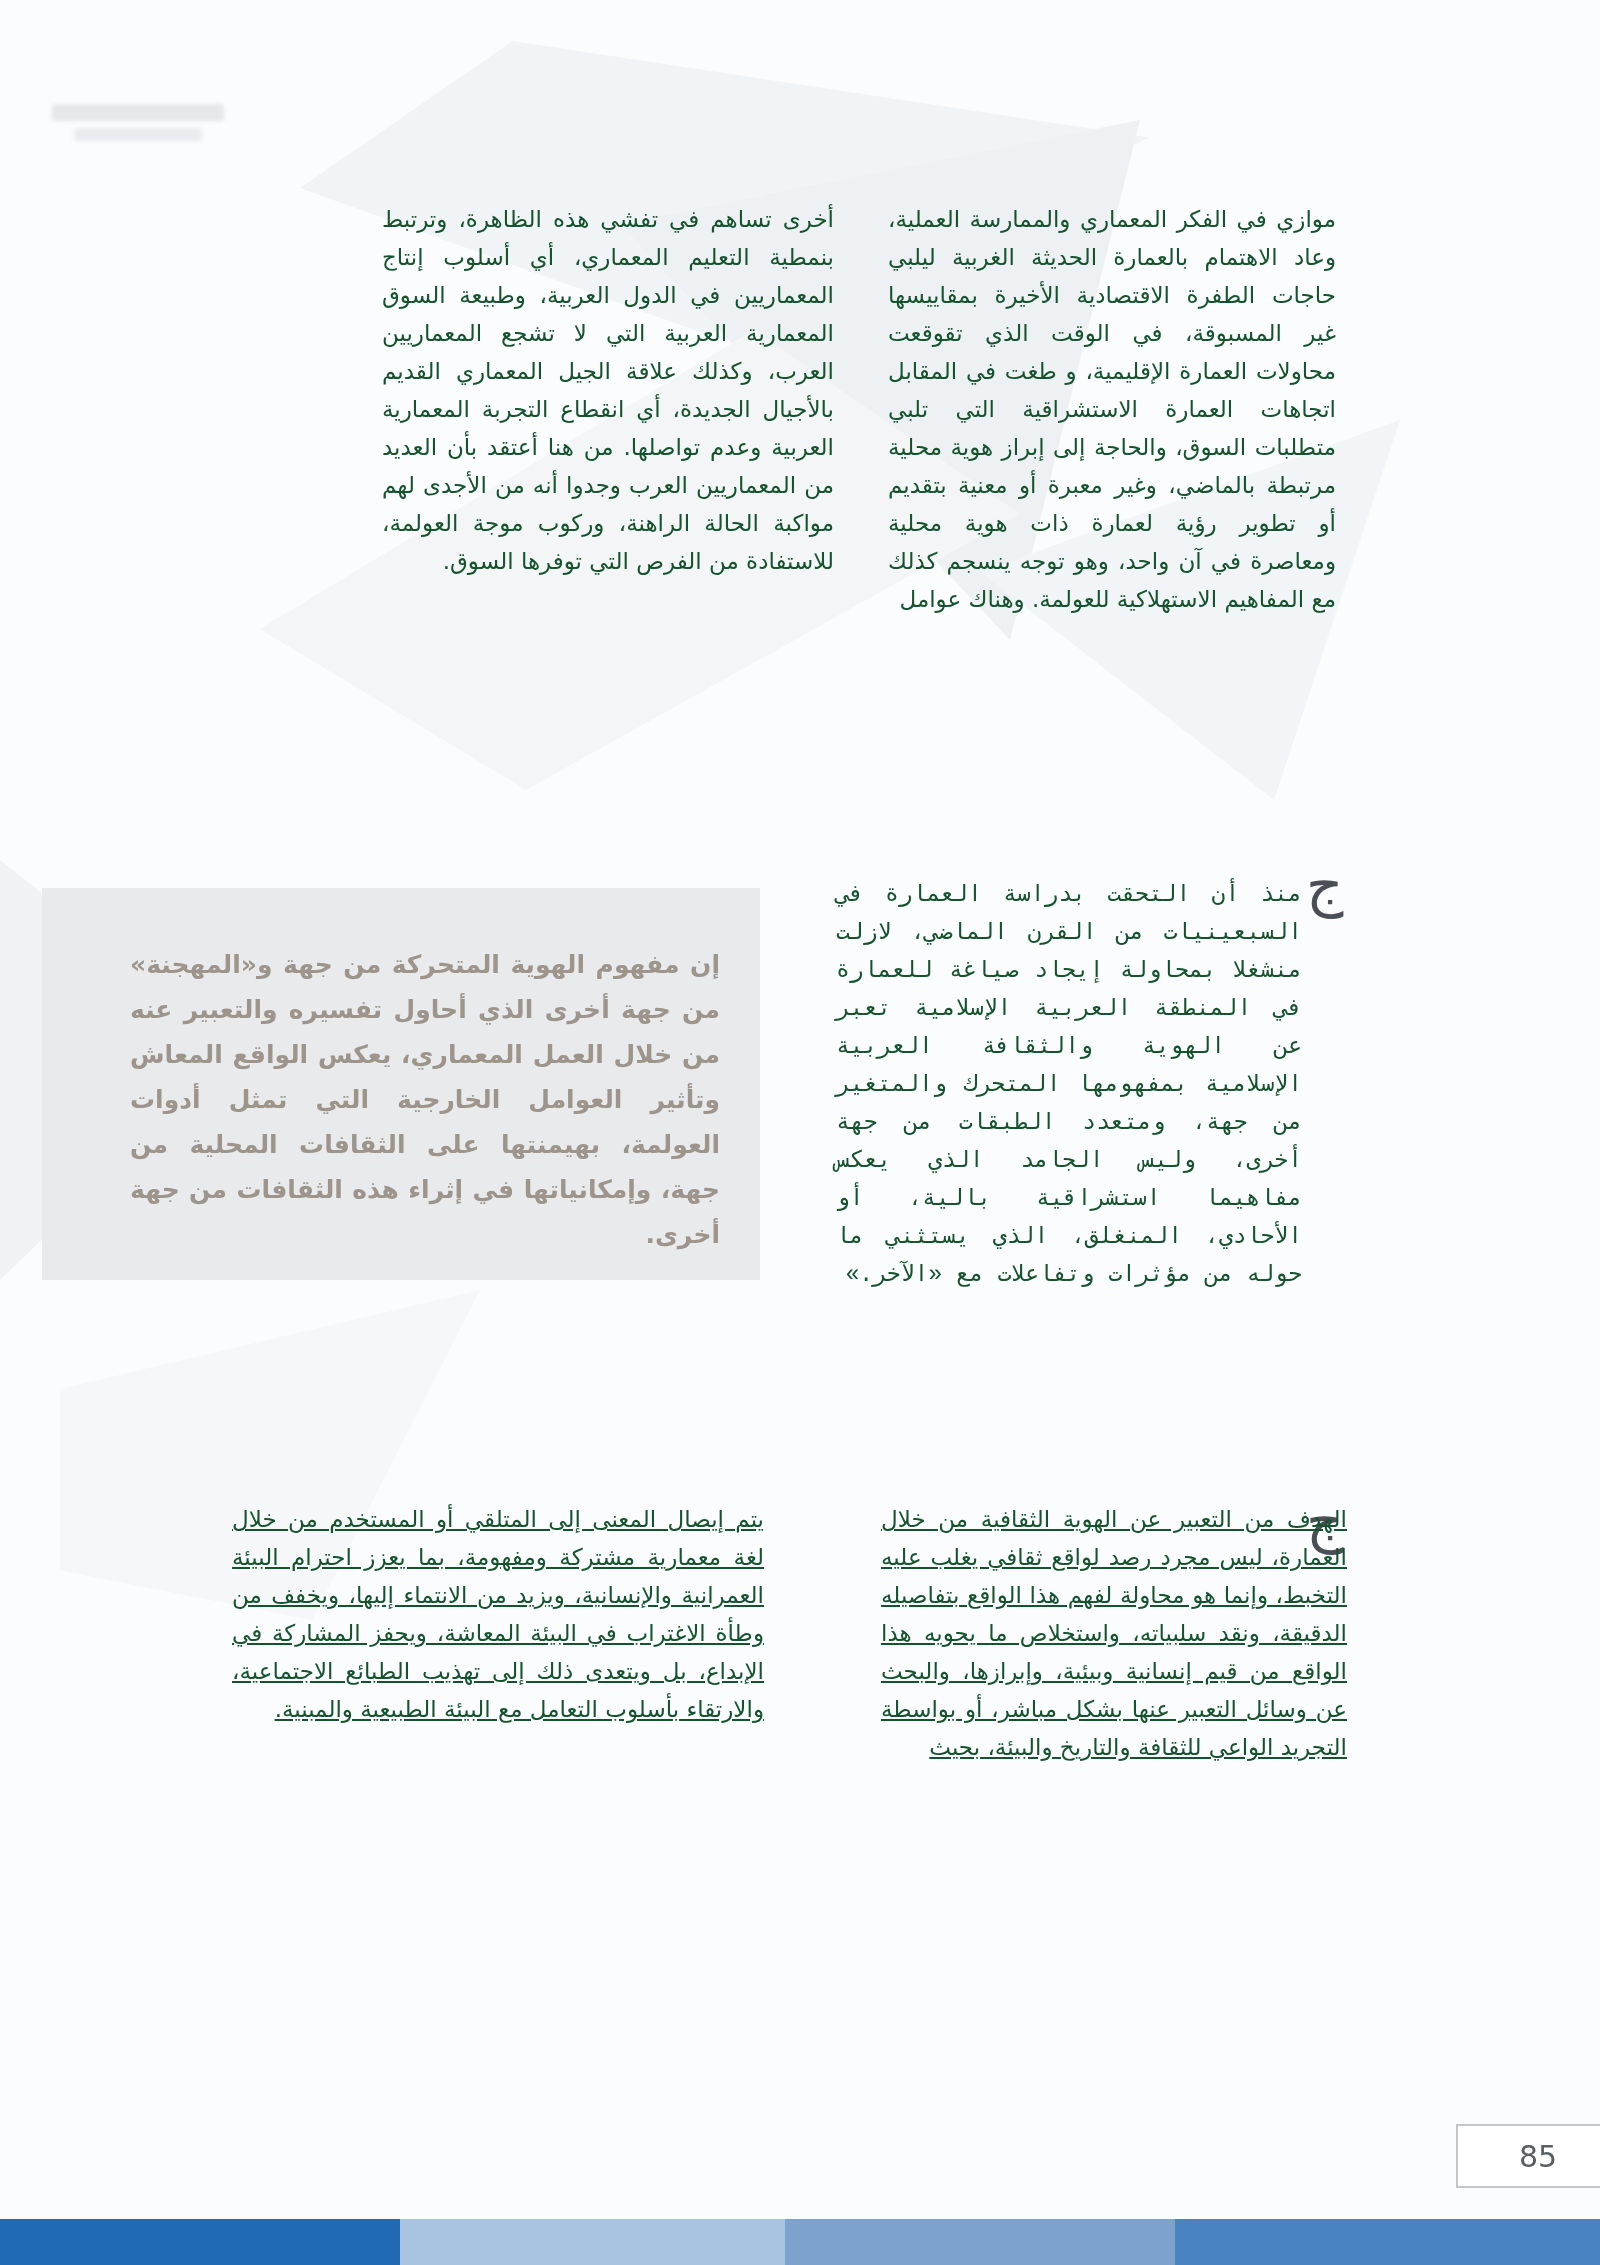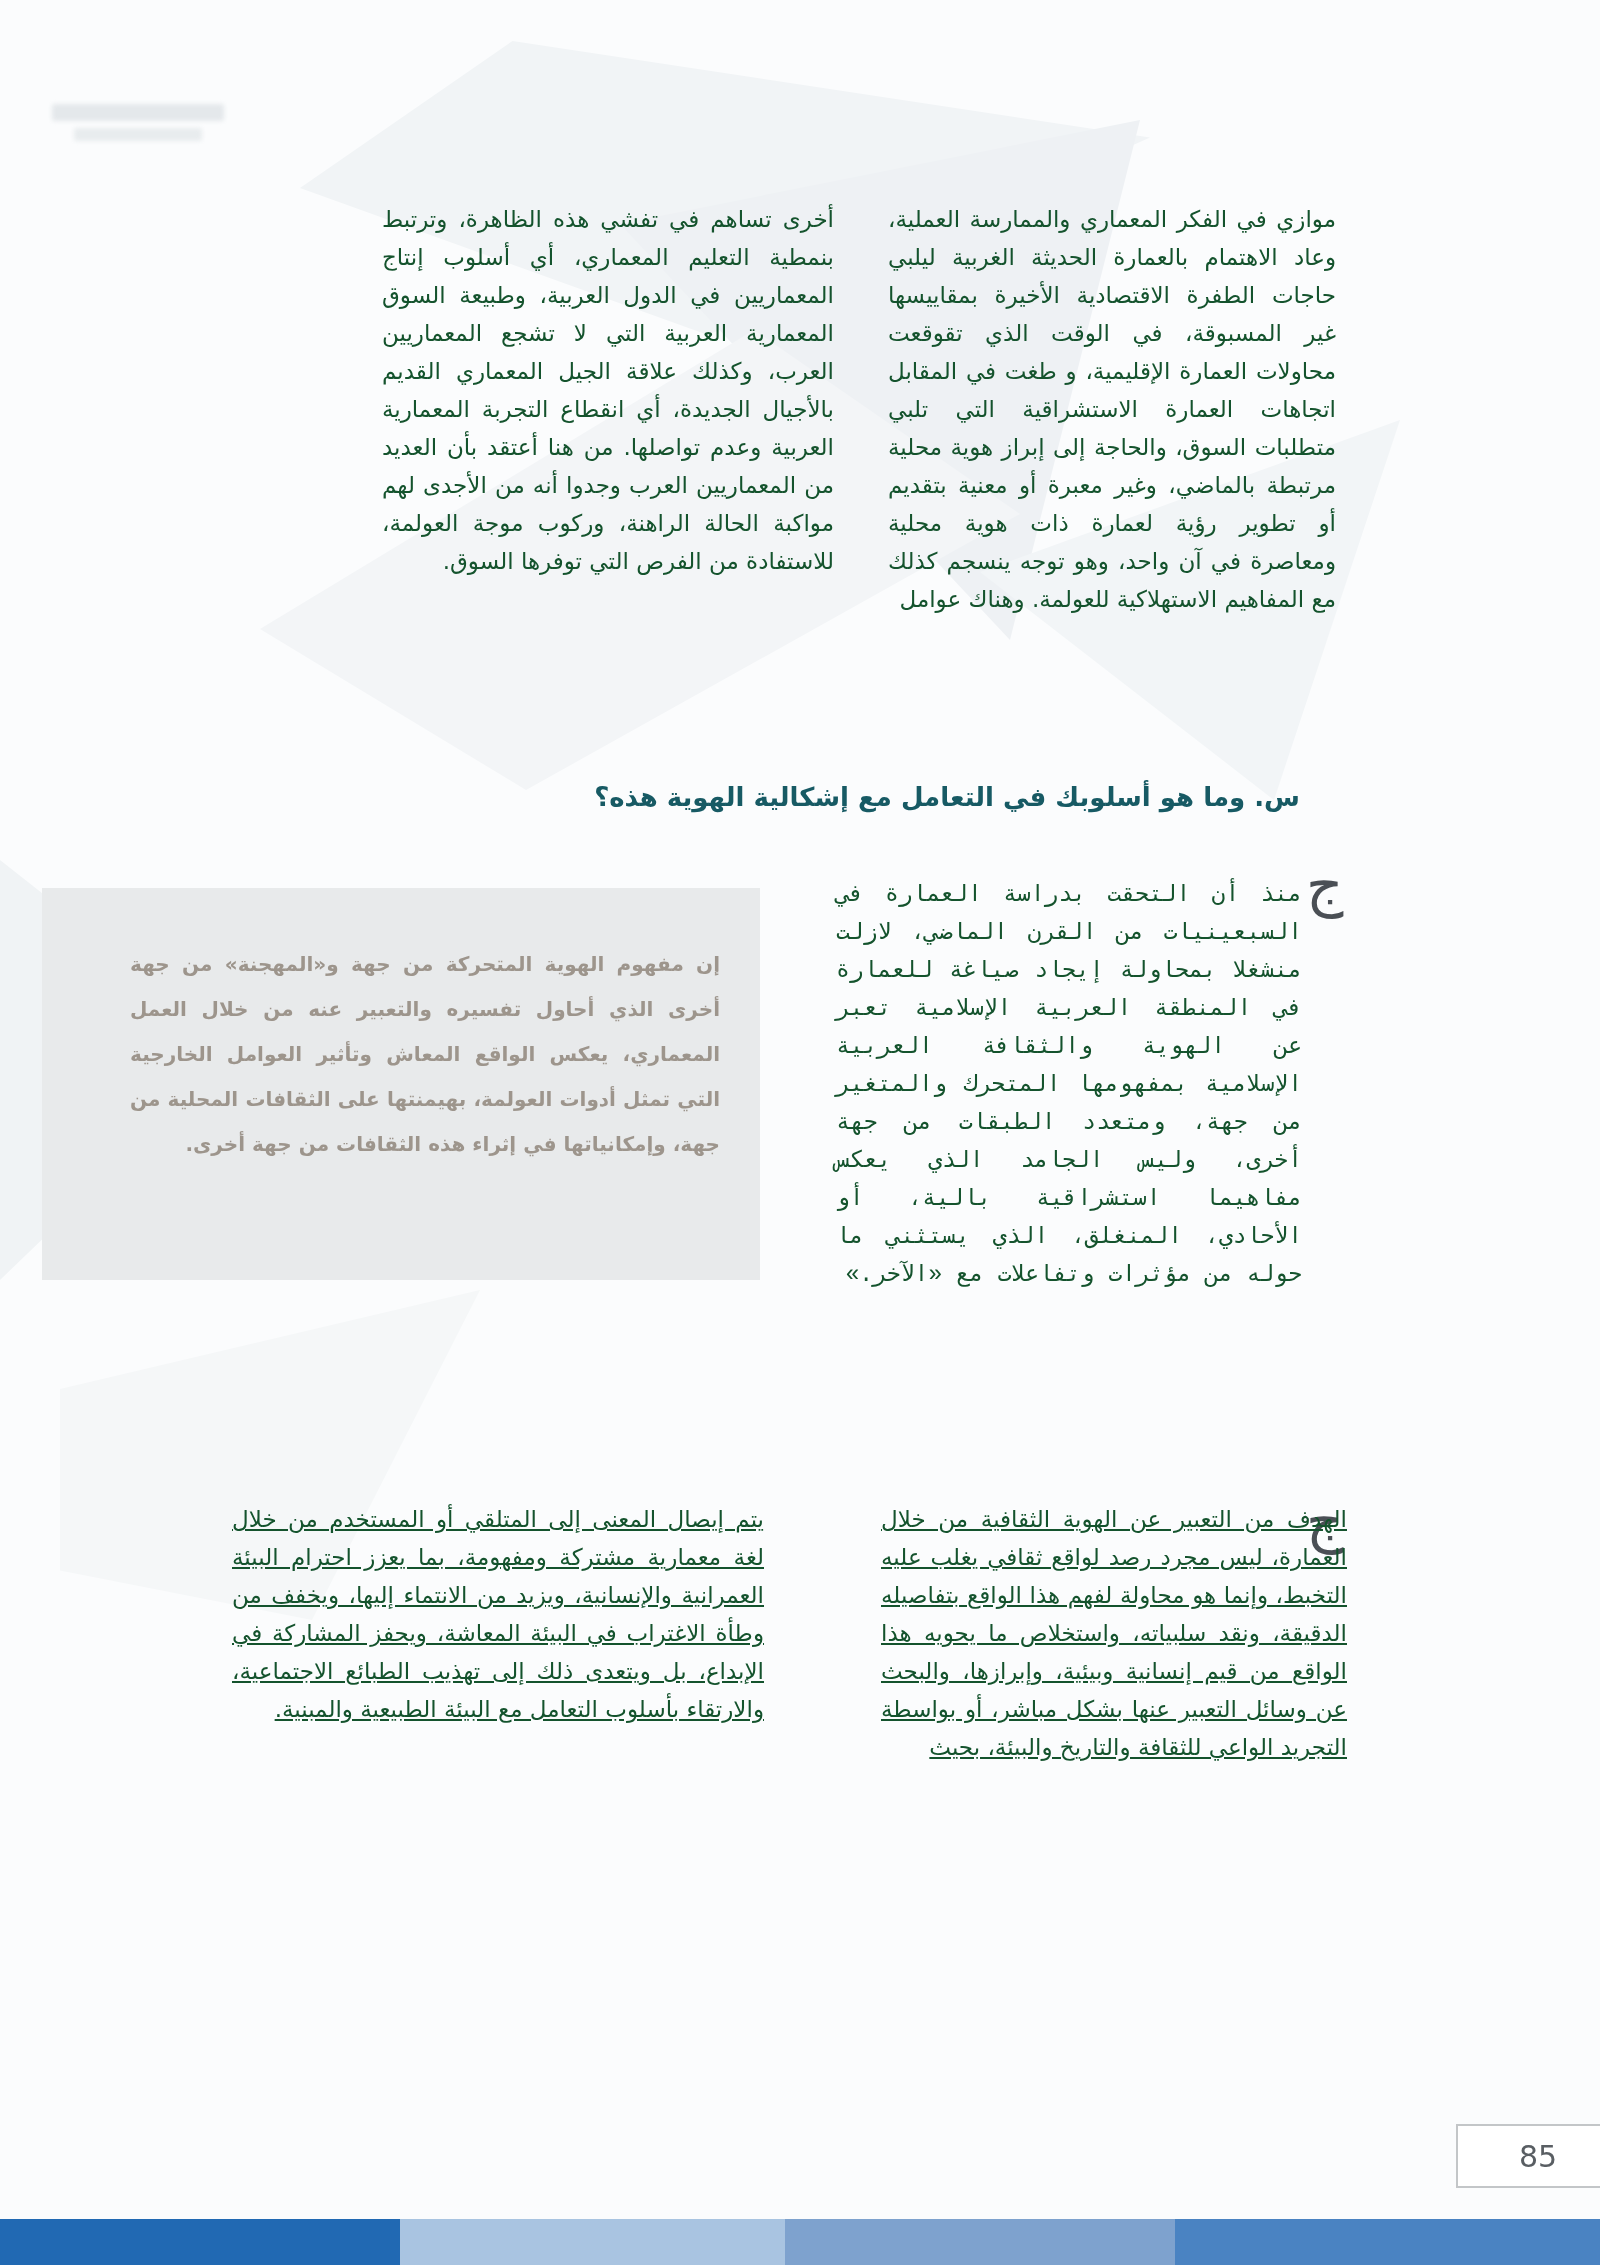--- a/index.html
+++ b/index.html
@@ -38,21 +38,21 @@
     position:absolute; font-size:58px; line-height:1; color:#4a4f55; direction:rtl;
   }
   #intro-right { left:884px; top:196px; width:448px; }
   #intro-left  { left:378px; top:196px; width:452px; }
   #q1          { left:380px; top:770px; width:920px; }
   #a1-marker   { left:1306px; top:856px; }
   #a1-text     { left:832px; top:872px; width:466px;font-family:Liberation Mono, monospace; }
   .quote-box   { position:absolute; left:42px; top:888px; width:718px; height:392px; background:#e8eaeb; }
   .quote-text  {
     position:absolute; top:54px; right:40px; left:88px; margin:0;
-    font-size:20px; line-height:45px; font-weight:bold; color:#9d958c;
+    font-size:25px; line-height:45px; font-weight:bold; color:#9d958c;
     text-align:justify; text-justify:inter-word; direction:rtl;
   }
   #q2          { left:230px; top:1362px; width:1070px; }
   #a2-marker   { left:1306px; top:1492px; }
   #a2-right    { left:877px; top:1496px; width:466px;text-decoration:underline; }
   #a2-left     { left:228px; top:1496px; width:532px;text-decoration:underline; }
 
   .page-num-box {
     position:absolute; left:1456px; top:2124px; width:164px; height:64px;
     background:#ffffff; border:2px solid #c3c6c8; box-sizing:border-box;
@@ -75,21 +75,20 @@
   <div class="wm wm5"></div>
   <div class="wm wm6"></div>
   <div class="wm-logo">
     <div class="b1"></div>
     <div class="b2"></div>
   </div>
 
   <p class="body-text" id="intro-right" dir="rtl" lang="ar">موازي في الفكر المعماري والممارسة العملية، وعاد الاهتمام بالعمارة الحديثة الغربية ليلبي حاجات الطفرة الاقتصادية الأخيرة بمقاييسها غير المسبوقة، في الوقت الذي تقوقعت محاولات العمارة الإقليمية، و طغت في المقابل اتجاهات العمارة الاستشراقية التي تلبي متطلبات السوق، والحاجة إلى إبراز هوية محلية مرتبطة بالماضي، وغير معبرة أو معنية بتقديم أو تطوير رؤية لعمارة ذات هوية محلية ومعاصرة في آن واحد، وهو توجه ينسجم كذلك مع المفاهيم الاستهلاكية للعولمة. وهناك عوامل</p>
   <p class="body-text" id="intro-left" dir="rtl" lang="ar">أخرى تساهم في تفشي هذه الظاهرة، وترتبط بنمطية التعليم المعماري، أي أسلوب إنتاج المعماريين في الدول العربية، وطبيعة السوق المعمارية العربية التي لا تشجع المعماريين العرب، وكذلك علاقة الجيل المعماري القديم بالأجيال الجديدة، أي انقطاع التجربة المعمارية العربية وعدم تواصلها. من هنا أعتقد بأن العديد من المعماريين العرب وجدوا أنه من الأجدى لهم مواكبة الحالة الراهنة، وركوب موجة العولمة، للاستفادة من الفرص التي توفرها السوق.</p>
 
-  <p class="q-heading" id="q1" dir="rtl" lang="ar">س. وما هو أسلوبك في التعامل مع إشكالية الهوية هذه؟</p>
 
   <div class="answer-marker" id="a1-marker" dir="rtl" lang="ar">ج</div>
   <p class="body-text" id="a1-text" dir="rtl" lang="ar">منذ أن التحقت بدراسة العمارة في السبعينيات من القرن الماضي، لازلت منشغلا بمحاولة إيجاد صياغة للعمارة في المنطقة العربية الإسلامية تعبر عن الهوية والثقافة العربية الإسلامية بمفهومها المتحرك والمتغير من جهة، ومتعدد الطبقات من جهة أخرى، وليس الجامد الذي يعكس مفاهيما استشراقية بالية، أو الأحادي، المنغلق، الذي يستثني ما حوله من مؤثرات وتفاعلات مع «الآخر.»</p>
 
   <div class="quote-box">
     <p class="quote-text" dir="rtl" lang="ar">إن مفهوم الهوية المتحركة من جهة و«المهجنة» من جهة أخرى الذي أحاول تفسيره والتعبير عنه من خلال العمل المعماري، يعكس الواقع المعاش وتأثير العوامل الخارجية التي تمثل أدوات العولمة، بهيمنتها على الثقافات المحلية من جهة، وإمكانياتها في إثراء هذه الثقافات من جهة أخرى.</p>
   </div>
 
 
   <div class="answer-marker" id="a2-marker" dir="rtl" lang="ar">ج</div>

